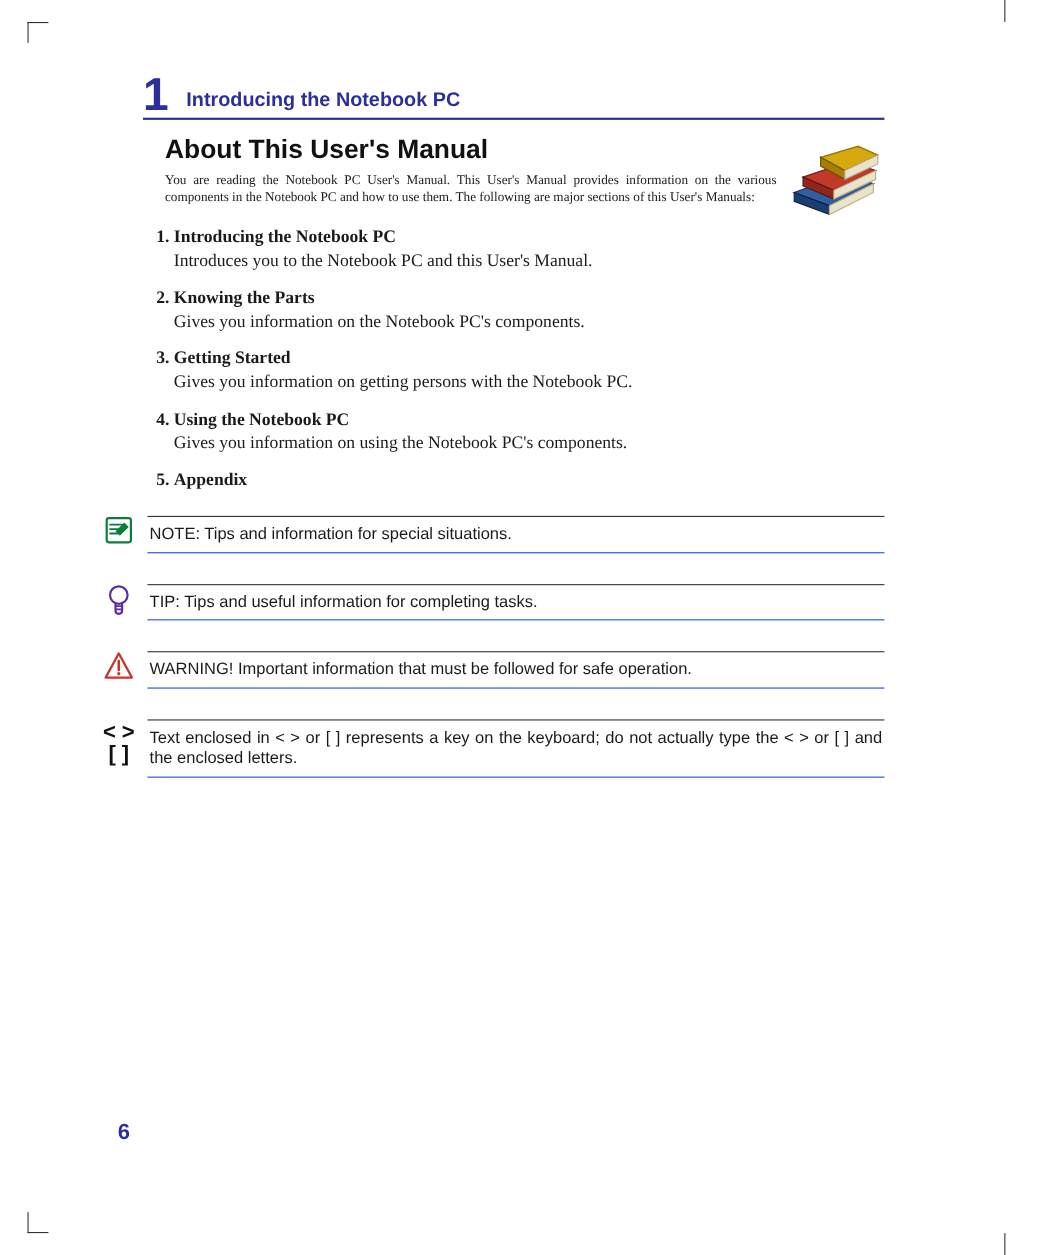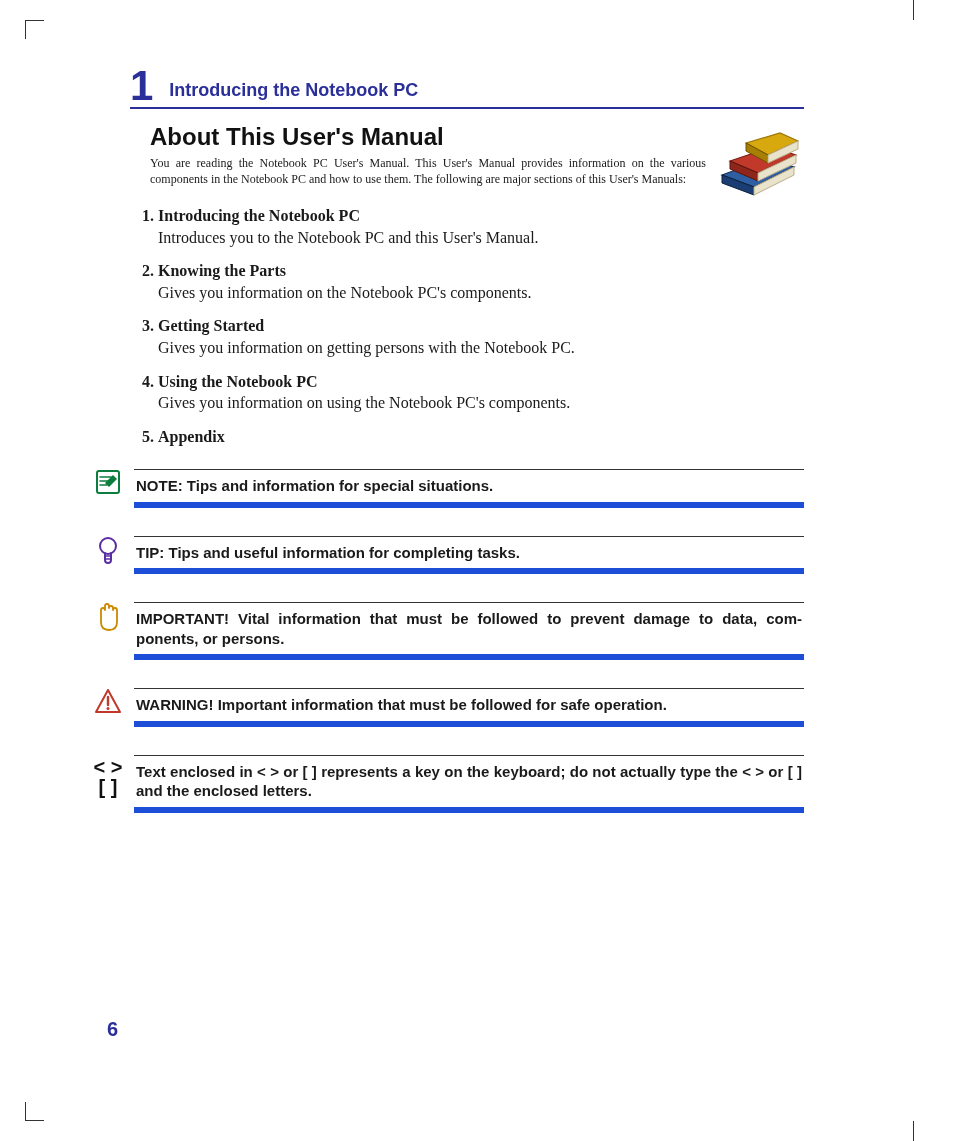--- a/index.html
+++ b/index.html
@@ -158,23 +158,23 @@
     font-family: Arial, Helvetica, sans-serif;
     font-weight: 900;
     color: #111;
     font-size: 20px;
     padding-top: 2px;
   }
   .callout .text-slot {
     flex: 1;
     font-family: Arial, Helvetica, sans-serif;
     font-size: 15px;
-    font-weight: bold;
+    font-weight: normal;
     border-top: 1px solid #333;
-    border-bottom: 6px solid #1d4ed8;
+    border-bottom: 1px solid #1d4ed8;
     padding: 6px 2px;
     line-height: 1.3;
     text-align: justify;
   }
   .page-number {
     position: absolute;
     bottom: 100px;
     left: 107px;
     font-family: Arial, Helvetica, sans-serif;
     font-size: 20px;
@@ -260,28 +260,20 @@
         <div class="icon-slot">
           <svg width="24" height="32" viewBox="0 0 24 32">
             <circle cx="12" cy="10" r="8" fill="none" stroke="#5b2fa3" stroke-width="2"></circle>
             <path d="M9 17 L9 24 Q9 27 12 27 Q15 27 15 24 L15 17" fill="none" stroke="#5b2fa3" stroke-width="2" stroke-linecap="round"></path>
             <path d="M9 20 L15 20 M9 23 L15 23" stroke="#5b2fa3" stroke-width="1.5"></path>
           </svg>
         </div>
         <div class="text-slot">TIP: Tips and useful information for completing tasks.</div>
       </div>
 
-      <div class="callout">
-        <div class="icon-slot">
-          <svg width="26" height="30" viewBox="0 0 26 30">
-            <path d="M6 16 L6 8 Q6 6 8 6 Q10 6 10 8 L10 4 Q10 2 12 2 Q14 2 14 4 L14 6 Q14 4 16 4 Q18 4 18 6 L18 8 Q18 6 20 6 Q22 6 22 8 L22 20 Q22 28 14 28 Q6 28 6 20 Z" fill="none" stroke="#c98a00" stroke-width="1.8" stroke-linejoin="round"></path>
-          </svg>
-        </div>
-        <div class="text-slot">IMPORTANT! Vital information that must be followed to prevent damage to data, com­ponents, or persons.</div>
-      </div>
 
       <div class="callout">
         <div class="icon-slot">
           <svg width="28" height="26" viewBox="0 0 28 26">
             <path d="M14 2 L26 24 L2 24 Z" fill="none" stroke="#c0392b" stroke-width="2" stroke-linejoin="round"></path>
             <line x1="14" y1="9" x2="14" y2="17" stroke="#c0392b" stroke-width="2.4" stroke-linecap="round"></line>
             <circle cx="14" cy="20.5" r="1.5" fill="#c0392b"></circle>
           </svg>
         </div>
         <div class="text-slot">WARNING! Important information that must be followed for safe operation.</div>

